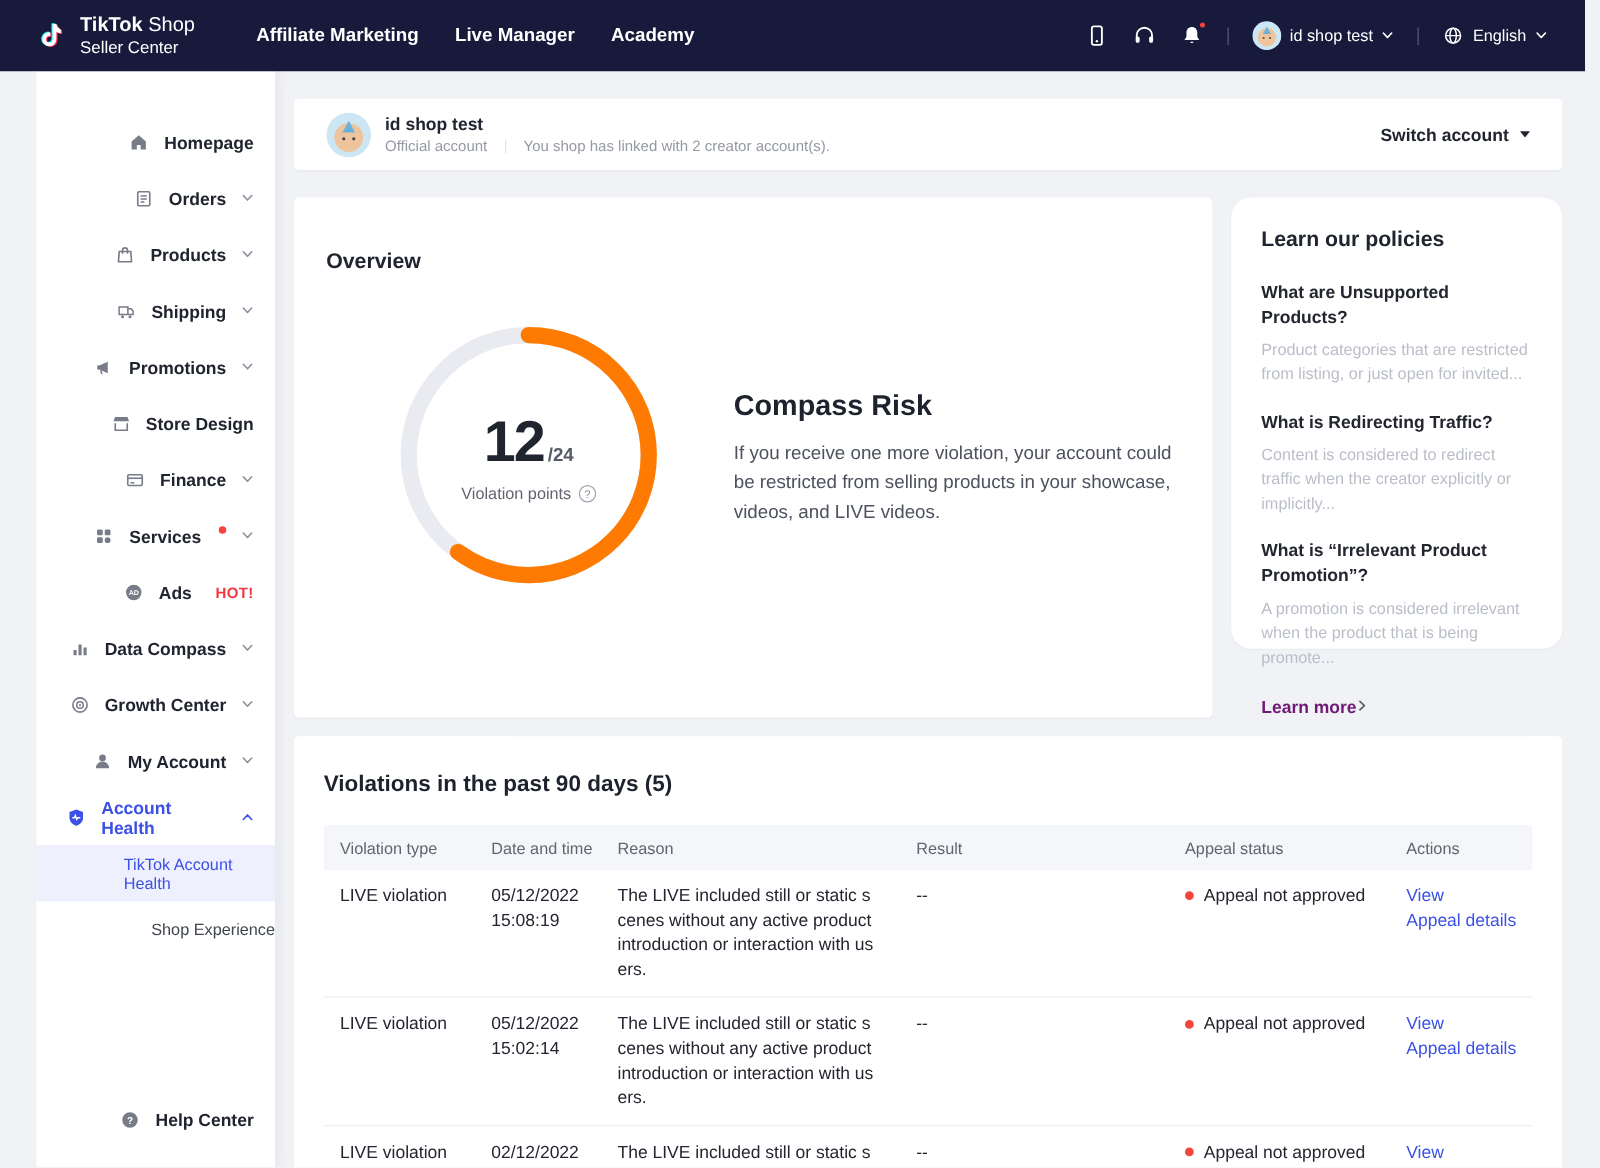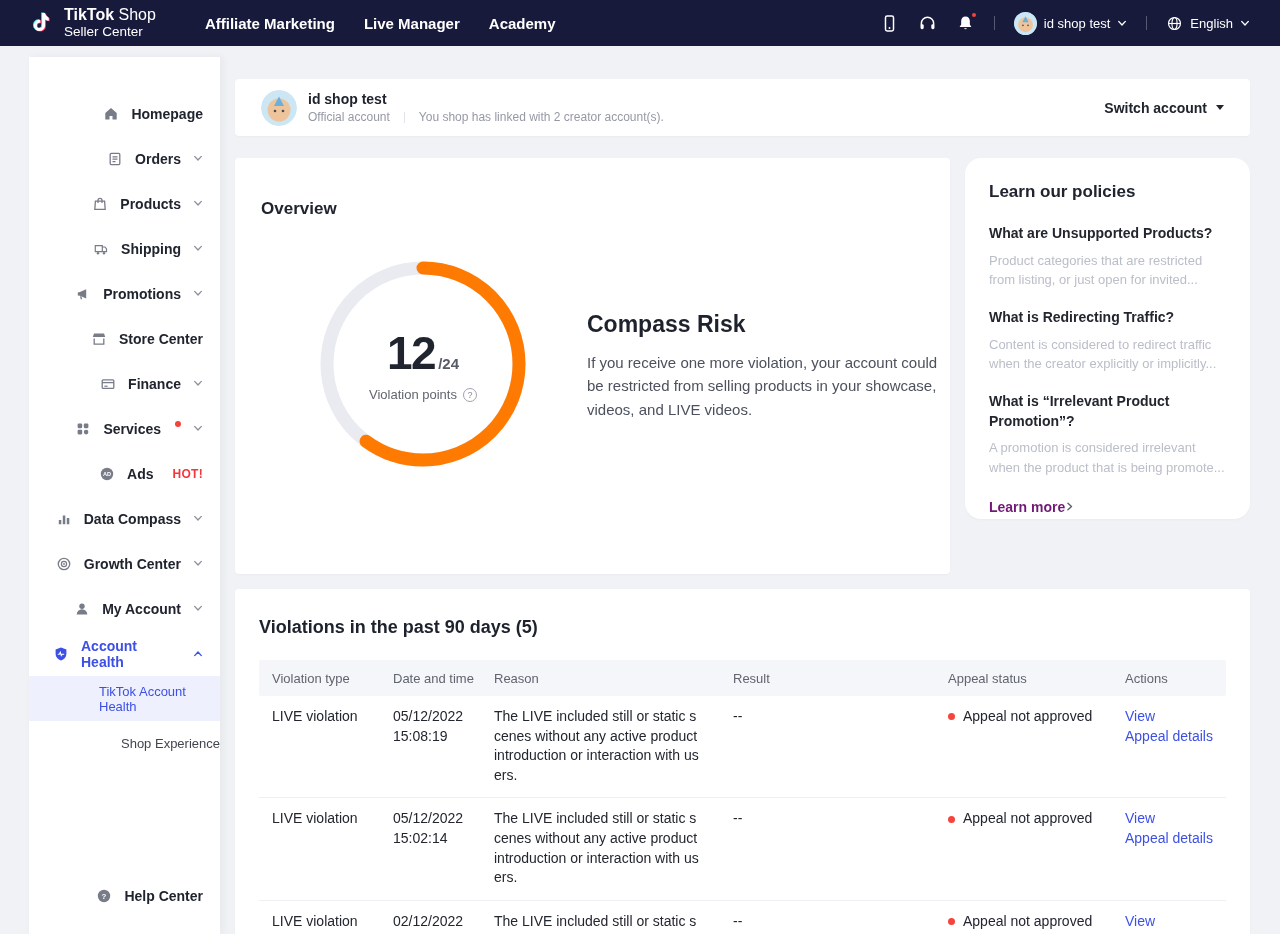--- a/index.html
+++ b/index.html
@@ -4,21 +4,21 @@
 <style>
   * { box-sizing: border-box; }
   html,body { margin:0; padding:0; }
   body {
     width:1280px; height:934px; overflow:hidden; position:relative;
     font-family:"Liberation Sans", sans-serif;
     background:#f1f2f5; color:#20242f;
   }
   svg { display:block; }
   
-  .navbar{position:absolute;top:0;left:0;right:0;height:46px;background:var(--navbar-bg,#181a3c);
+  .navbar{position:absolute;top:0;left:0;right:12px;height:57px;background:var(--navbar-bg,#181a3c);
     display:flex;align-items:center;color:#fff;padding:0 30px;z-index:10;}
   .logo{display:flex;align-items:center;gap:9px;cursor:pointer;}
   .logo-note{width:25px;height:28px;}
   .logo-text{line-height:1.15;}
   .lt1{font-size:16px;font-weight:400;}
   .lt1 b{font-weight:700;}
   .lt2{font-size:13.5px;font-weight:400;}
   .nav-menu{display:flex;gap:29px;margin-left:49px;}
   .nav-item{font-size:15px;font-weight:600;color:#fff;cursor:pointer;white-space:nowrap;}
   .nav-right{margin-left:auto;display:flex;align-items:center;gap:19px;}
@@ -68,21 +68,21 @@
   .g-num{font-size:46px;font-weight:800;color:#20242f;letter-spacing:-1.5px;}
   .g-total{font-size:15px;font-weight:600;color:#565b67;margin-left:3px;}
   .g-label{display:flex;align-items:center;gap:6px;font-size:13px;color:#62656f;}
   .qmark{width:14px;height:14px;border:1px solid #a0a4af;border-radius:50%;display:inline-flex;
     align-items:center;justify-content:center;font-size:9px;color:#878b96;flex:none;}
   .qmark::after{content:"?";}
   .risk{position:absolute;left:352px;top:153px;width:355px;}
   .risk-title{font-size:23px;font-weight:700;color:#1e222d;margin:0 0 13px;}
   .risk-desc{font-size:15px;line-height:1.55;color:#4c515d;margin:0;}
   
-  .policies{width:285px;height:361px;padding:24px;border-radius:16px;}
+  .policies{width:265px;height:361px;padding:24px;border-radius:16px;}
   .pol-title{font-size:17px;font-weight:700;margin:0 0 22px;}
   .pol-item{margin-bottom:19px;cursor:pointer;}
   .pol-h{font-size:14px;font-weight:700;color:#23262f;line-height:1.4;margin:0 0 7px;}
   .pol-d{font-size:13px;line-height:1.48;color:#babec8;margin:0;}
   .learn-more{display:inline-flex;align-items:center;gap:0;font-size:14px;font-weight:700;color:#701a75;cursor:pointer;margin-top:3px;}
   .learn-more .chev{color:#5a5e6a;}
   
   .violations{padding:28px 24px 24px;}
   .vio-title{font-size:18px;font-weight:700;color:#1e222d;margin:0 0 22px;}
   .thead,.trow{display:grid;grid-template-columns:121px 101px 239px 215px 177px 1fr;padding-left:13px;}
@@ -230,21 +230,21 @@
     <svg class="chev" viewBox="0 0 12 8">
         <use href="#i-chev"></use>
       </svg>
   </div>
 
   <div class="side-item">
     <svg class="sic" viewBox="0 0 16 16">
         <path d="M3 2.6h10l1.2 3.4H1.8z" fill="currentColor"></path>
         <path d="M3.2 7.6v5.6h9.6V7.6" fill="none" stroke="currentColor" stroke-width="1.3"></path>
       </svg>
-    <span>Store Center</span>
+    <span>Store Design</span>
   </div>
 
   <div class="side-item">
     <svg class="sic" viewBox="0 0 16 16">
         <rect x="2.2" y="3.8" width="11.6" height="8.6" rx="1" fill="none" stroke="currentColor" stroke-width="1.3"></rect>
         <path d="M2.2 6.6h11.6" stroke="currentColor" stroke-width="1.3"></path>
         <path d="M4.4 10.2h3.2" stroke="currentColor" stroke-width="1.2"></path>
       </svg>
     <span>Finance</span>
     <svg class="chev" viewBox="0 0 12 8">

